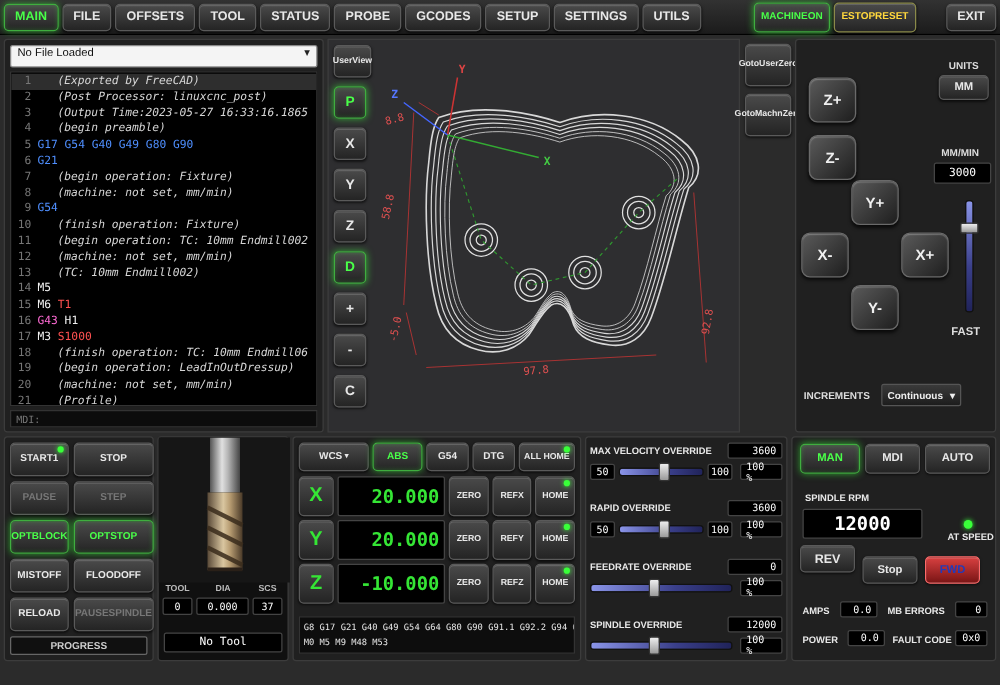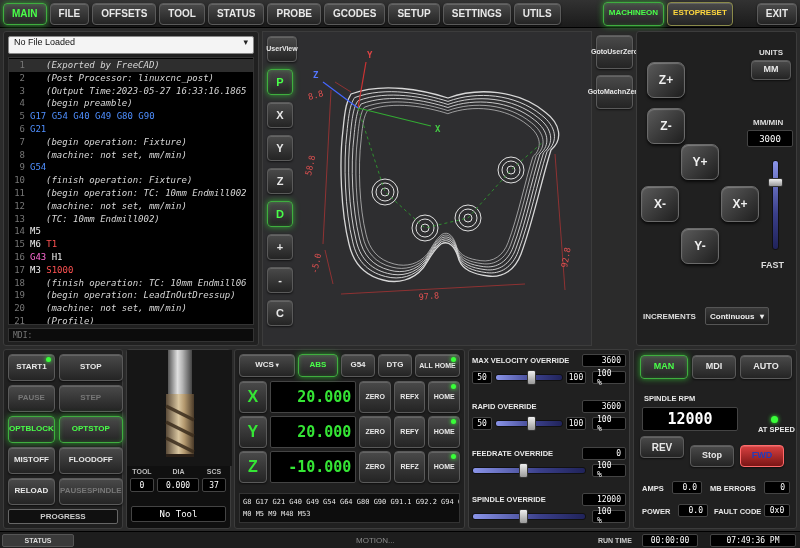--- a/index.html
+++ b/index.html
@@ -501,21 +501,14 @@
     <div class="sp-label" style="left:8px;top:134px;">AMPS</div>
     <div class="disp" style="position:absolute;left:38px;top:131px;width:30px;height:13px;font-size:8px;">0.0</div>
     <div class="sp-label" style="left:76px;top:134px;">MB ERRORS</div>
     <div class="disp" style="position:absolute;left:130px;top:131px;width:26px;height:13px;font-size:8px;">0</div>
     <div class="sp-label" style="left:8px;top:157px;">POWER</div>
     <div class="disp" style="position:absolute;left:44px;top:154px;width:30px;height:13px;font-size:8px;">0.0</div>
     <div class="sp-label" style="left:80px;top:157px;">FAULT CODE</div>
     <div class="disp" style="position:absolute;left:130px;top:154px;width:26px;height:13px;font-size:8px;justify-content:center;">0x0</div>
   </div>
 
-  <div class="statusbar">
-    <div class="status-chip">STATUS</div>
-    <div class="motion-text">MOTION...</div>
-    <div class="runtime-label">RUN TIME</div>
-    <div class="disp sb-disp" style="left:642px;width:56px;">00:00:00</div>
-    <div class="disp sb-disp" style="left:710px;width:86px;justify-content:center;">07:49:36 PM</div>
-  </div>
 
 </div>
 
 </body></html>

